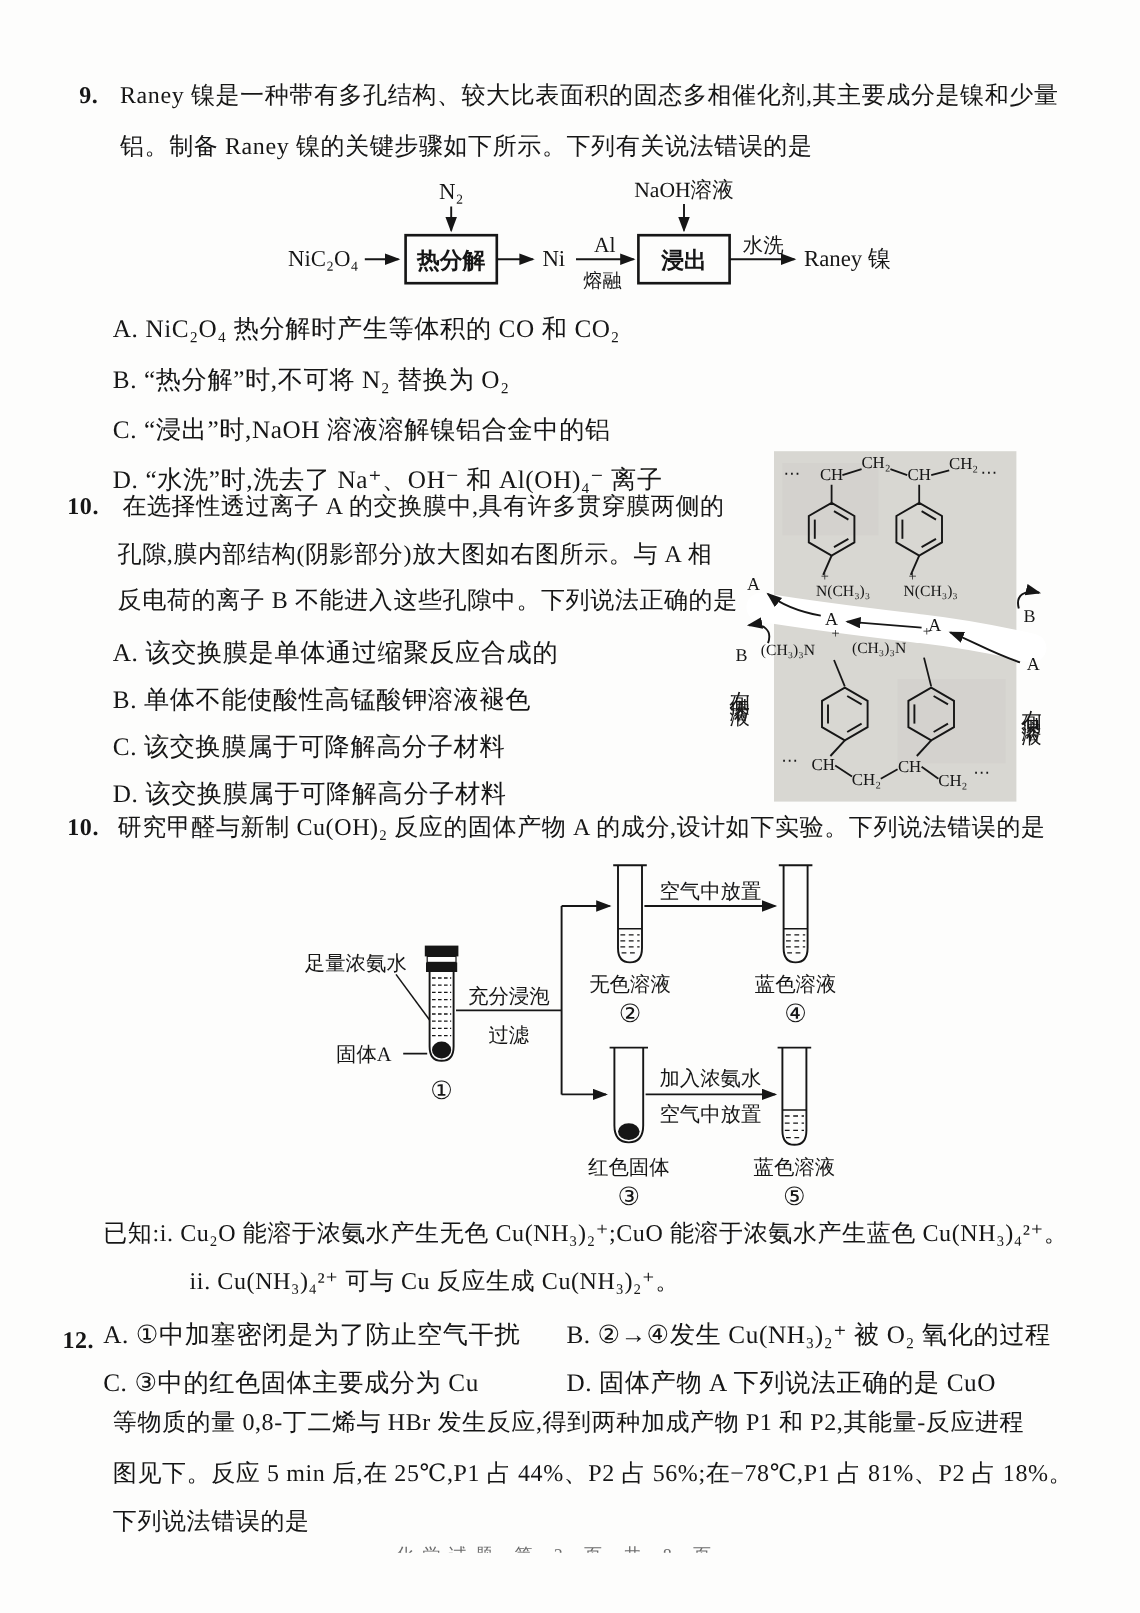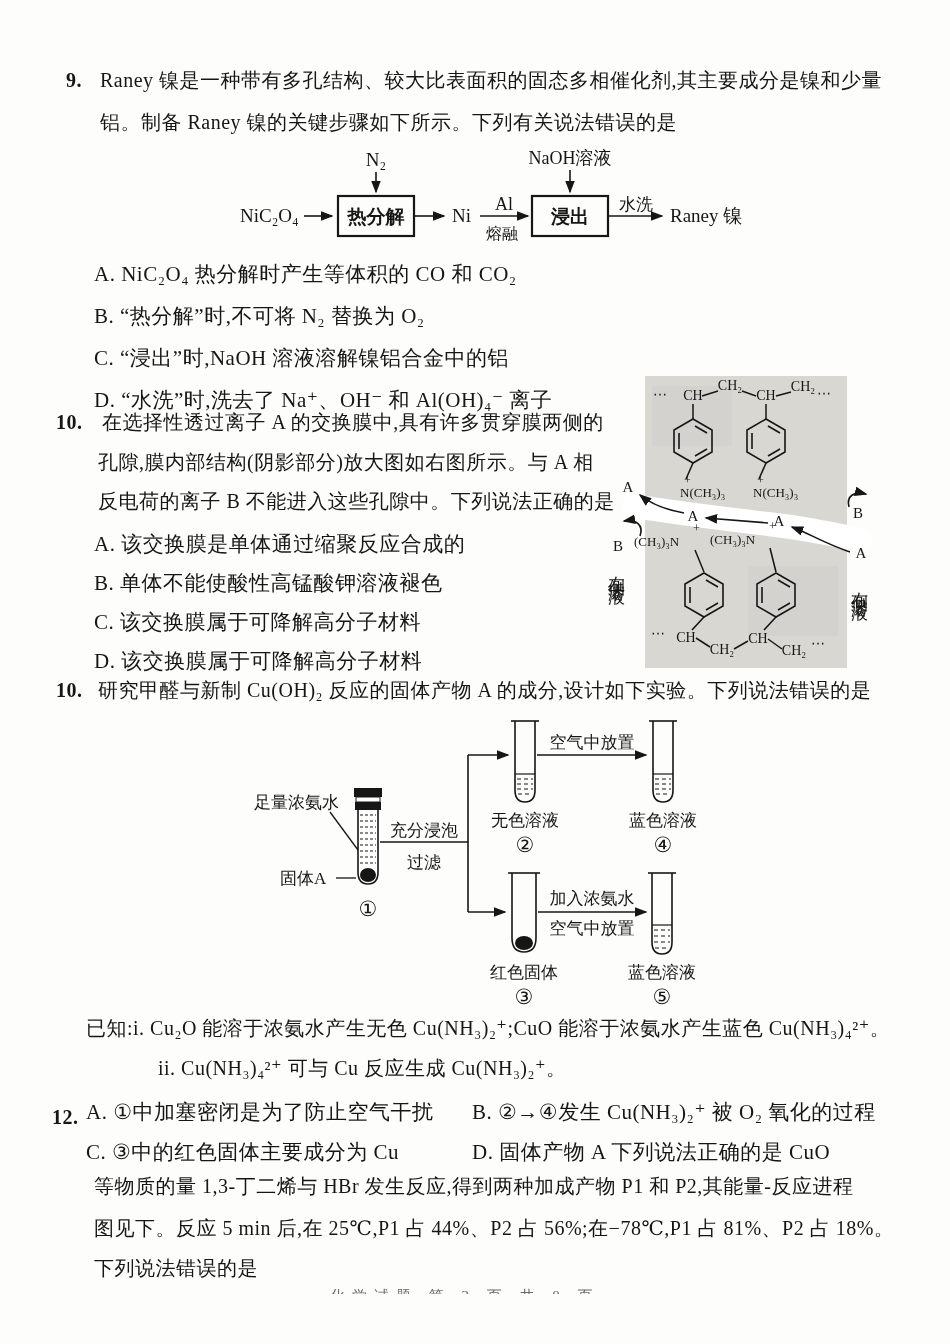--- a/index.html
+++ b/index.html
@@ -252,19 +252,19 @@
 </svg>
 
 <div class="abs t" style="left:86px;top:1018px">已知:i. Cu₂O 能溶于浓氨水产生无色 Cu(NH₃)₂⁺;CuO 能溶于浓氨水产生蓝色 Cu(NH₃)₄²⁺。</div>
 <div class="abs t" style="left:158px;top:1058px">ii. Cu(NH₃)₄²⁺ 可与 Cu 反应生成 Cu(NH₃)₂⁺。</div>
 <div class="abs opt" style="left:86px;top:1098px">A. ①中加塞密闭是为了防止空气干扰</div>
 <div class="abs opt" style="left:472px;top:1098px">B. ②→④发生 Cu(NH₃)₂⁺ 被 O₂ 氧化的过程</div>
 <div class="abs opt" style="left:86px;top:1138px">C. ③中的红色固体主要成分为 Cu</div>
 <div class="abs opt" style="left:472px;top:1138px">D. 固体产物 A 下列说法正确的是 CuO</div>
 
 <div class="abs t num" style="left:52px;top:1107px">12.</div>
-<div class="abs t" style="left:94px;top:1176px">等物质的量 1,3-丁二烯与 HBr 发生反应,得到两种加成产物 P1 和 P2,其能量-反应进程</div>
+<div class="abs t" style="left:94px;top:1176px">等物质的量 0,8-丁二烯与 HBr 发生反应,得到两种加成产物 P1 和 P2,其能量-反应进程</div>
 <div class="abs t" style="left:94px;top:1218px">图见下。反应 5 min 后,在 25℃,P1 占 44%、P2 占 56%;在−78℃,P1 占 81%、P2 占 18%。</div>
 <div class="abs t" style="left:94px;top:1258px">下列说法错误的是</div>
 
 <div class="footer-clip" style="left:330px;top:1287px;width:330px">
   <span>化学试题 第 3 页 共 8 页</span>
 </div>
 
 </body></html>

